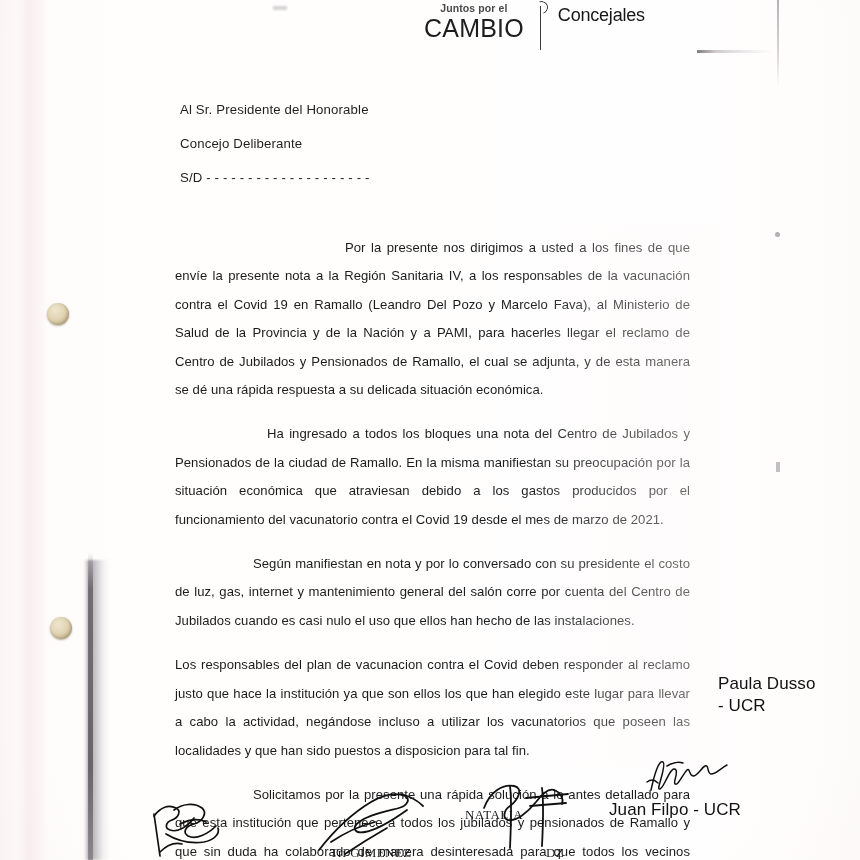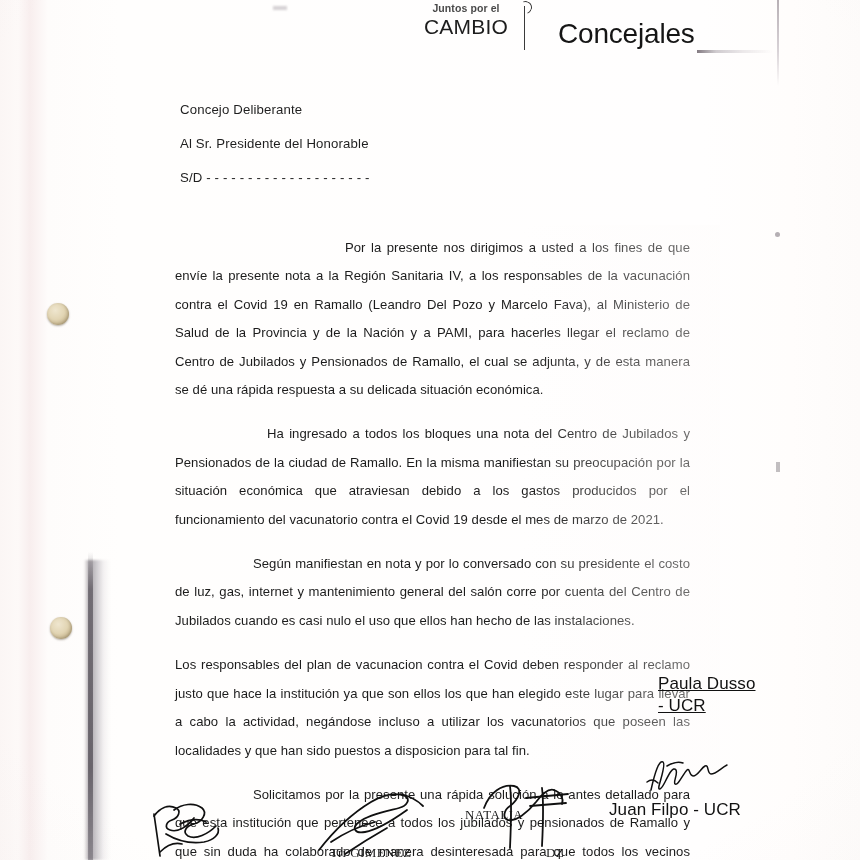--- a/index.html
+++ b/index.html
@@ -136,21 +136,21 @@
   }
   .brand-top {
     font-size: 10.5px;
     letter-spacing: 0.1px;
     font-weight: 700;
     line-height: 1;
     margin-bottom: 2px;
     opacity: 0.86;
   }
   .brand-main {
-    font-size: 21px;
+    font-size: 25px;
     font-weight: 400;
     letter-spacing: 0.2px;
     line-height: 1;
     color: #1d1d1d;
   }
   .brand-divider {
     position: relative;
     width: 34px;
     height: 50px;
   }
@@ -168,26 +168,25 @@
     top: 1px;
     width: 11px;
     height: 11px;
     border: 1.4px solid #3a3a3a;
     border-radius: 50%;
     border-bottom-color: transparent;
     border-left-color: transparent;
     transform: rotate(25deg);
   }
   .dept {
-    font-size: 28px;
+    font-size: 18px;
     color: #151515;
     line-height: 1;
-    padding-top: 20px;
+    padding-top: 6px;
     letter-spacing: -0.2px;
-    margin-left: 16px;
   }
 
   
   .recipient {
     position: absolute;
     left: 180px;
     top: 103px;
     width: 420px;
   }
   .recipient .line {
@@ -234,21 +233,21 @@
   }
 
   
   .annotation {
     position: absolute;
     font-size: 17px;
     color: #111111;
     line-height: 22px;
     letter-spacing: 0.1px;
   }
-  .ann-dusso { left: 658px; top: 673px; text-decoration: underline; }
+  .ann-dusso { left: 718px; top: 673px; }
   .ann-filpo { left: 609px; top: 799px; }
 
   
   .sig {
     position: absolute;
     color: #101010;
   }
   .sig svg { display: block; overflow: visible; }
 
   .sig-1 { left: 150px; top: 800px; }
@@ -292,22 +291,22 @@
       <div class="brand-main">CAMBIO</div>
     </div>
     <div class="brand-divider">
       <div class="stem"></div>
       <div class="hook"></div>
     </div>
     <div class="dept">Concejales</div>
   </div>
 
   <div class="recipient">
+    <div class="line">Al Sr. Presidente del Honorable</div>
     <div class="line">Concejo Deliberante</div>
-    <div class="line">Al Sr. Presidente del Honorable</div>
     <div class="line dotted">S/D - - - - - - - - - - - - - - - - - - - -</div>
   </div>
 
   <div class="body-block">
     <p class="para indent">Por la presente nos dirigimos a usted a los fines de que envíe la presente nota a la Región Sanitaria IV, a los responsables de la vacunación contra el Covid 19 en Ramallo (Leandro Del Pozo y Marcelo Fava), al Ministerio de Salud de la Provincia y de la Nación y a PAMI, para hacerles llegar el reclamo de Centro de Jubilados y Pensionados de Ramallo, el cual se adjunta, y de esta manera se dé una rápida respuesta a su delicada situación económica.</p>
     <p class="para indent-sm">Ha ingresado a todos los bloques una nota del Centro de Jubilados y Pensionados de la ciudad de Ramallo. En la misma manifiestan su preocupación por la situación económica que atraviesan debido a los gastos producidos por el funcionamiento del vacunatorio contra el Covid 19 desde el mes de marzo de 2021.</p>
     <p class="para indent-md">Según manifiestan en nota y por lo conversado con su presidente el costo de luz, gas, internet y mantenimiento general del salón corre por cuenta del Centro de Jubilados cuando es casi nulo el uso que ellos han hecho de las instalaciones.</p>
     <p class="para">Los responsables del plan de vacunacion contra el Covid deben responder al reclamo justo que hace la institución ya que son ellos los que han elegido este lugar para llevar a cabo la actividad, negándose incluso a utilizar los vacunatorios que poseen las localidades y que han sido puestos a disposicion para tal fin.</p>
     <p class="para indent-md">Solicitamos por la presente una rápida solución a lo antes detallado para que esta institución que pertenece a todos los jubilados y pensionados de Ramallo y que sin duda ha colaborado de manera desinteresada para que todos los vecinos accedan a los beneficios de la vacunacion pueda seguir funcionando sin perjuicio de sus asociados.</p>
   </div>

